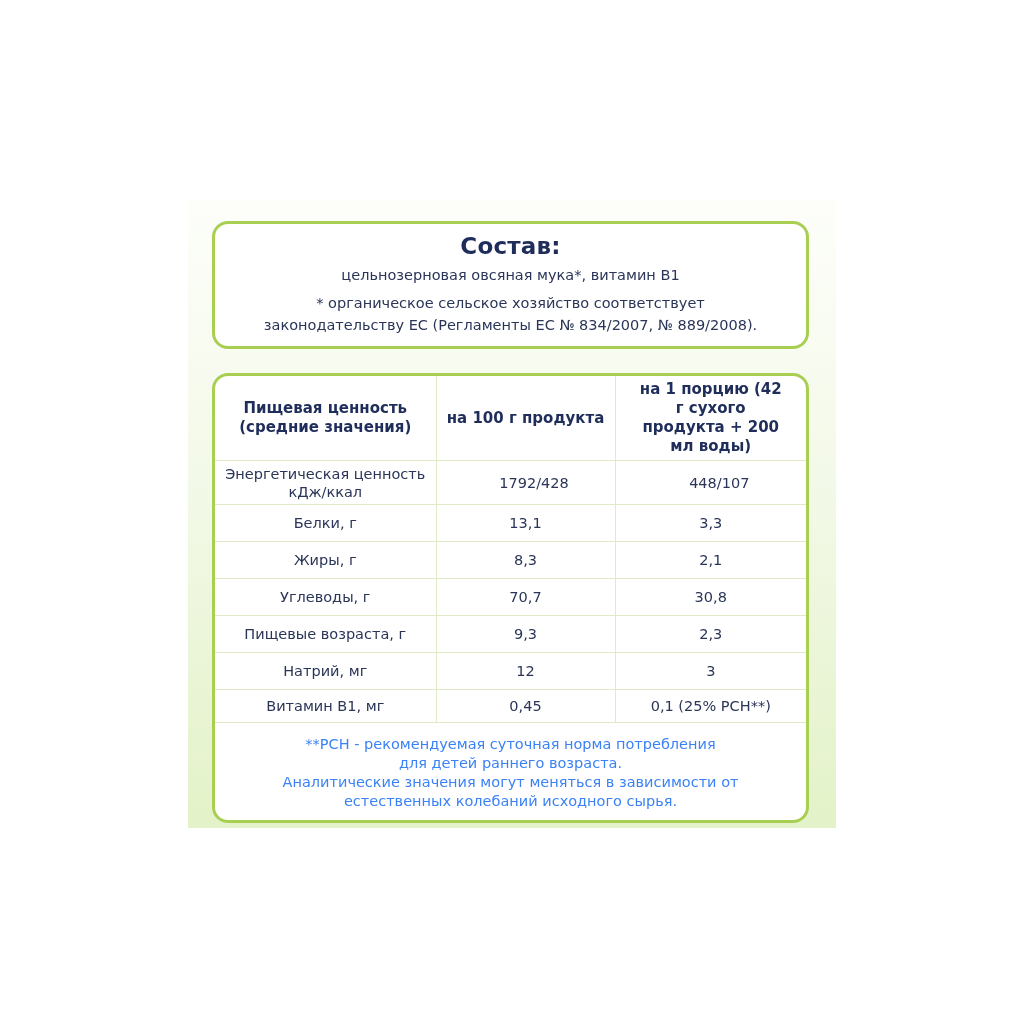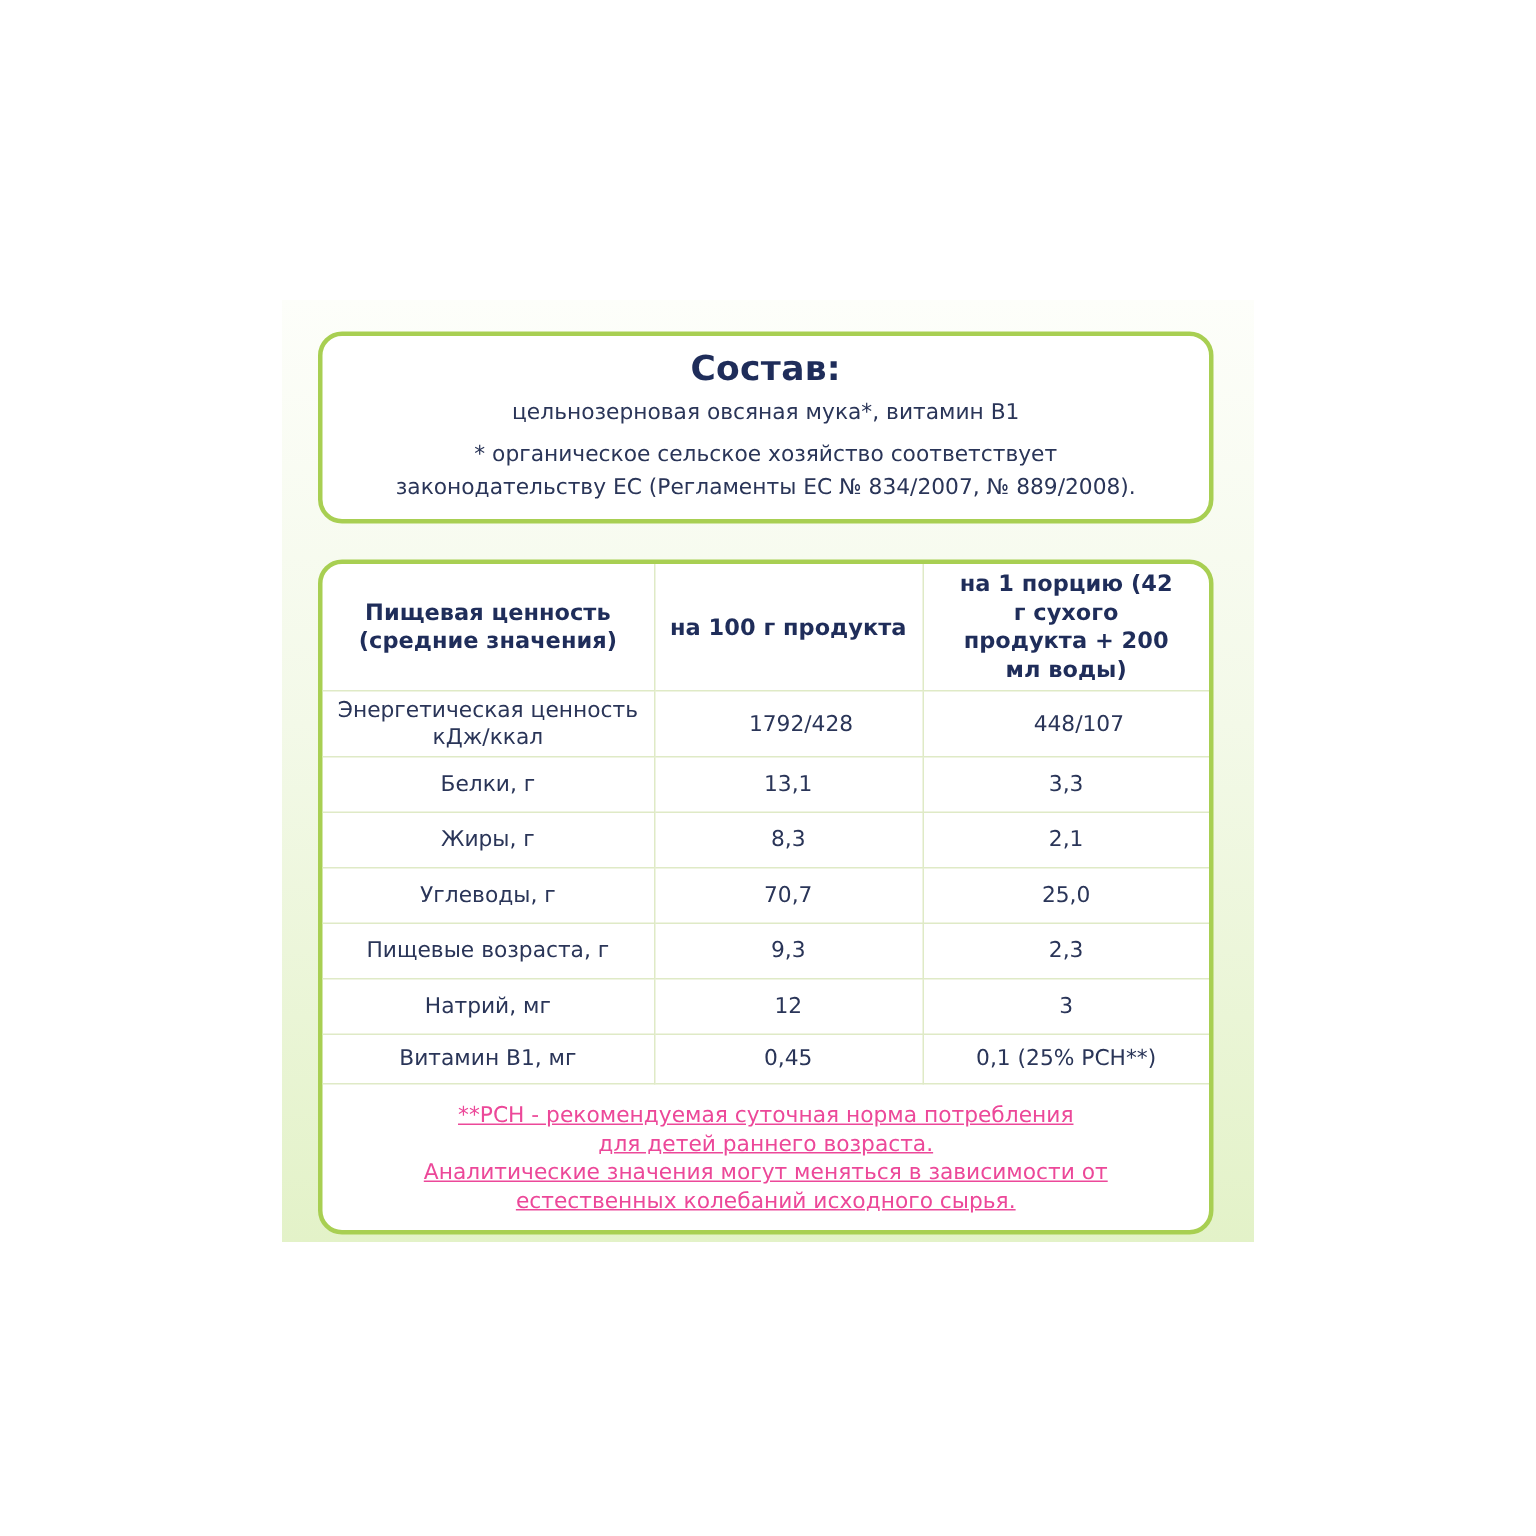--- a/index.html
+++ b/index.html
@@ -22,21 +22,21 @@
 
   .nut { left: 212px; top: 373px; width: 597px; height: 450px; overflow: hidden; }
   table { border-collapse: collapse; width: 100%; table-layout: fixed; }
   td, th { border: 1px solid #dfeac6; text-align: center; padding: 0; color: #2a3558; }
   tr > :first-child { border-left: none; }
   tr > :last-child { border-right: none; }
   thead th { border-top: none; }
   th { font-weight: bold; font-size: 15px; color: #1f2d5a; line-height: 19px; height: 84px; }
   td { font-size: 14.5px; height: 36px; }
   td.two { height: 43px; line-height: 18px; padding-left: 17px; }
-  .foot { text-align: center; font-size: 14.5px; line-height: 19px; color: #ec4899; padding-top: 12px; text-decoration: underline; }
+  .foot { text-align: center; font-size: 14.5px; line-height: 19px; color: #3b82f6; padding-top: 12px; }
 </style>
 </head>
 <body>
 
 <div class="panel"></div>
 
 <div class="box comp">
   <div class="comp-title">Состав:</div>
   <div class="comp-line">цельнозерновая овсяная мука*, витамин В1</div>
   <div class="comp-note">
@@ -71,21 +71,21 @@
         <td>3,3</td>
       </tr>
       <tr>
         <td>Жиры, г</td>
         <td>8,3</td>
         <td>2,1</td>
       </tr>
       <tr>
         <td>Углеводы, г</td>
         <td>70,7</td>
-        <td>25,0</td>
+        <td>30,8</td>
       </tr>
       <tr>
         <td>Пищевые возраста, г</td>
         <td>9,3</td>
         <td>2,3</td>
       </tr>
       <tr>
         <td>Натрий, мг</td>
         <td>12</td>
         <td>3</td>

